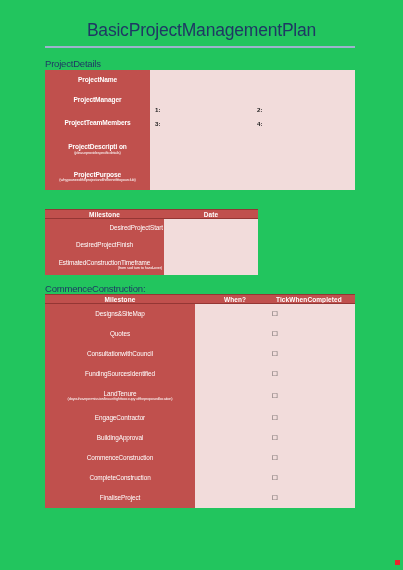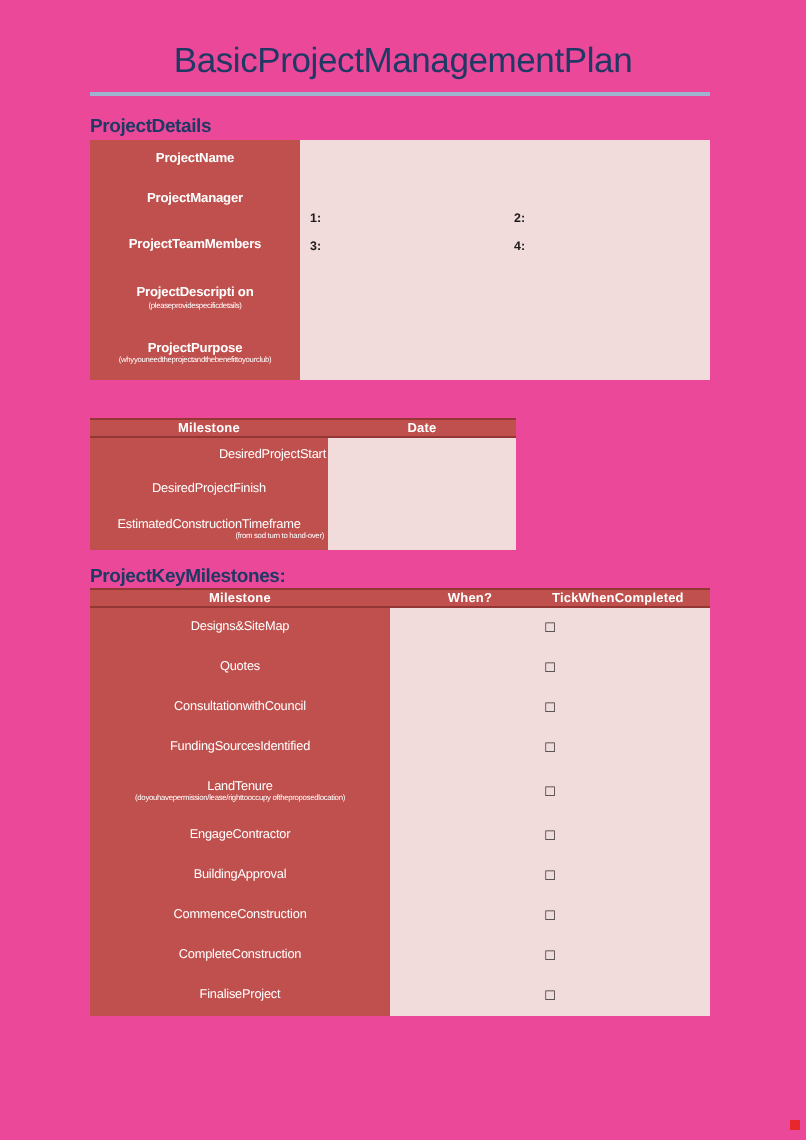--- a/index.html
+++ b/index.html
@@ -13,21 +13,21 @@
     position: relative;
     font-family: "Liberation Sans", sans-serif;
     overflow: hidden;
   }
 
   .page {
     position: absolute;
     left: 0; top: 0;
     width: 403px;
     height: 570px;
-    background: #ec4899;
+    background: #22c55e;
   }
 
   
   .doc-title {
     position: absolute;
     left: 20px;
     top: 20px;
     width: 363px;
     text-align: center;
     font-size: 17.5px;
@@ -42,21 +42,21 @@
     top: 46px;
     width: 310px;
     height: 1.5px;
     background: #9DB3CE;
   }
 
   
   .section-heading {
     position: absolute;
     font-size: 9.5px;
-    font-weight: bold;
+    font-weight: normal;
     color: #1F3864;
     letter-spacing: -0.2px;
     white-space: nowrap;
   }
 
   
   .tbl {
     position: absolute;
     box-sizing: border-box;
   }
@@ -186,21 +186,21 @@
     <div class="cell-red" style="left:45px; top:254px; width:119px; height:21px;">
       <div class="lbl-main-reg">EstimatedConstructionTimeframe</div>
       <div class="lbl-sub" style="align-self:flex-end; padding-right:2px;">(from sod turn to hand-over)</div>
     </div>
 
     <div class="cell-pink" style="left:164px; top:219px; width:94px; height:17px;"></div>
     <div class="cell-pink" style="left:164px; top:236px; width:94px; height:18px;"></div>
     <div class="cell-pink" style="left:164px; top:254px; width:94px; height:21px;"></div>
   </div>
 
-  <div class="section-heading" style="left:45px; top:283px;">ProjectKeyMilestones:</div>
+  <div class="section-heading" style="left:45px; top:283px;">CommenceConstruction:</div>
 
   <div class="tbl">
 
     <div class="hdr" style="left:45px; top:294px; width:150px; height:10px;">Milestone</div>
     <div class="hdr" style="left:195px; top:294px; width:80px; height:10px;">When?</div>
     <div class="hdr" style="left:275px; top:294px; width:80px; height:10px; justify-content:flex-start; padding-left:1px;">TickWhenCompleted</div>
 
     <div class="cell-red" style="left:45px; top:304px; width:150px; height:20px;">
       <div class="lbl-main-reg">Designs&amp;SiteMap</div>
     </div>

